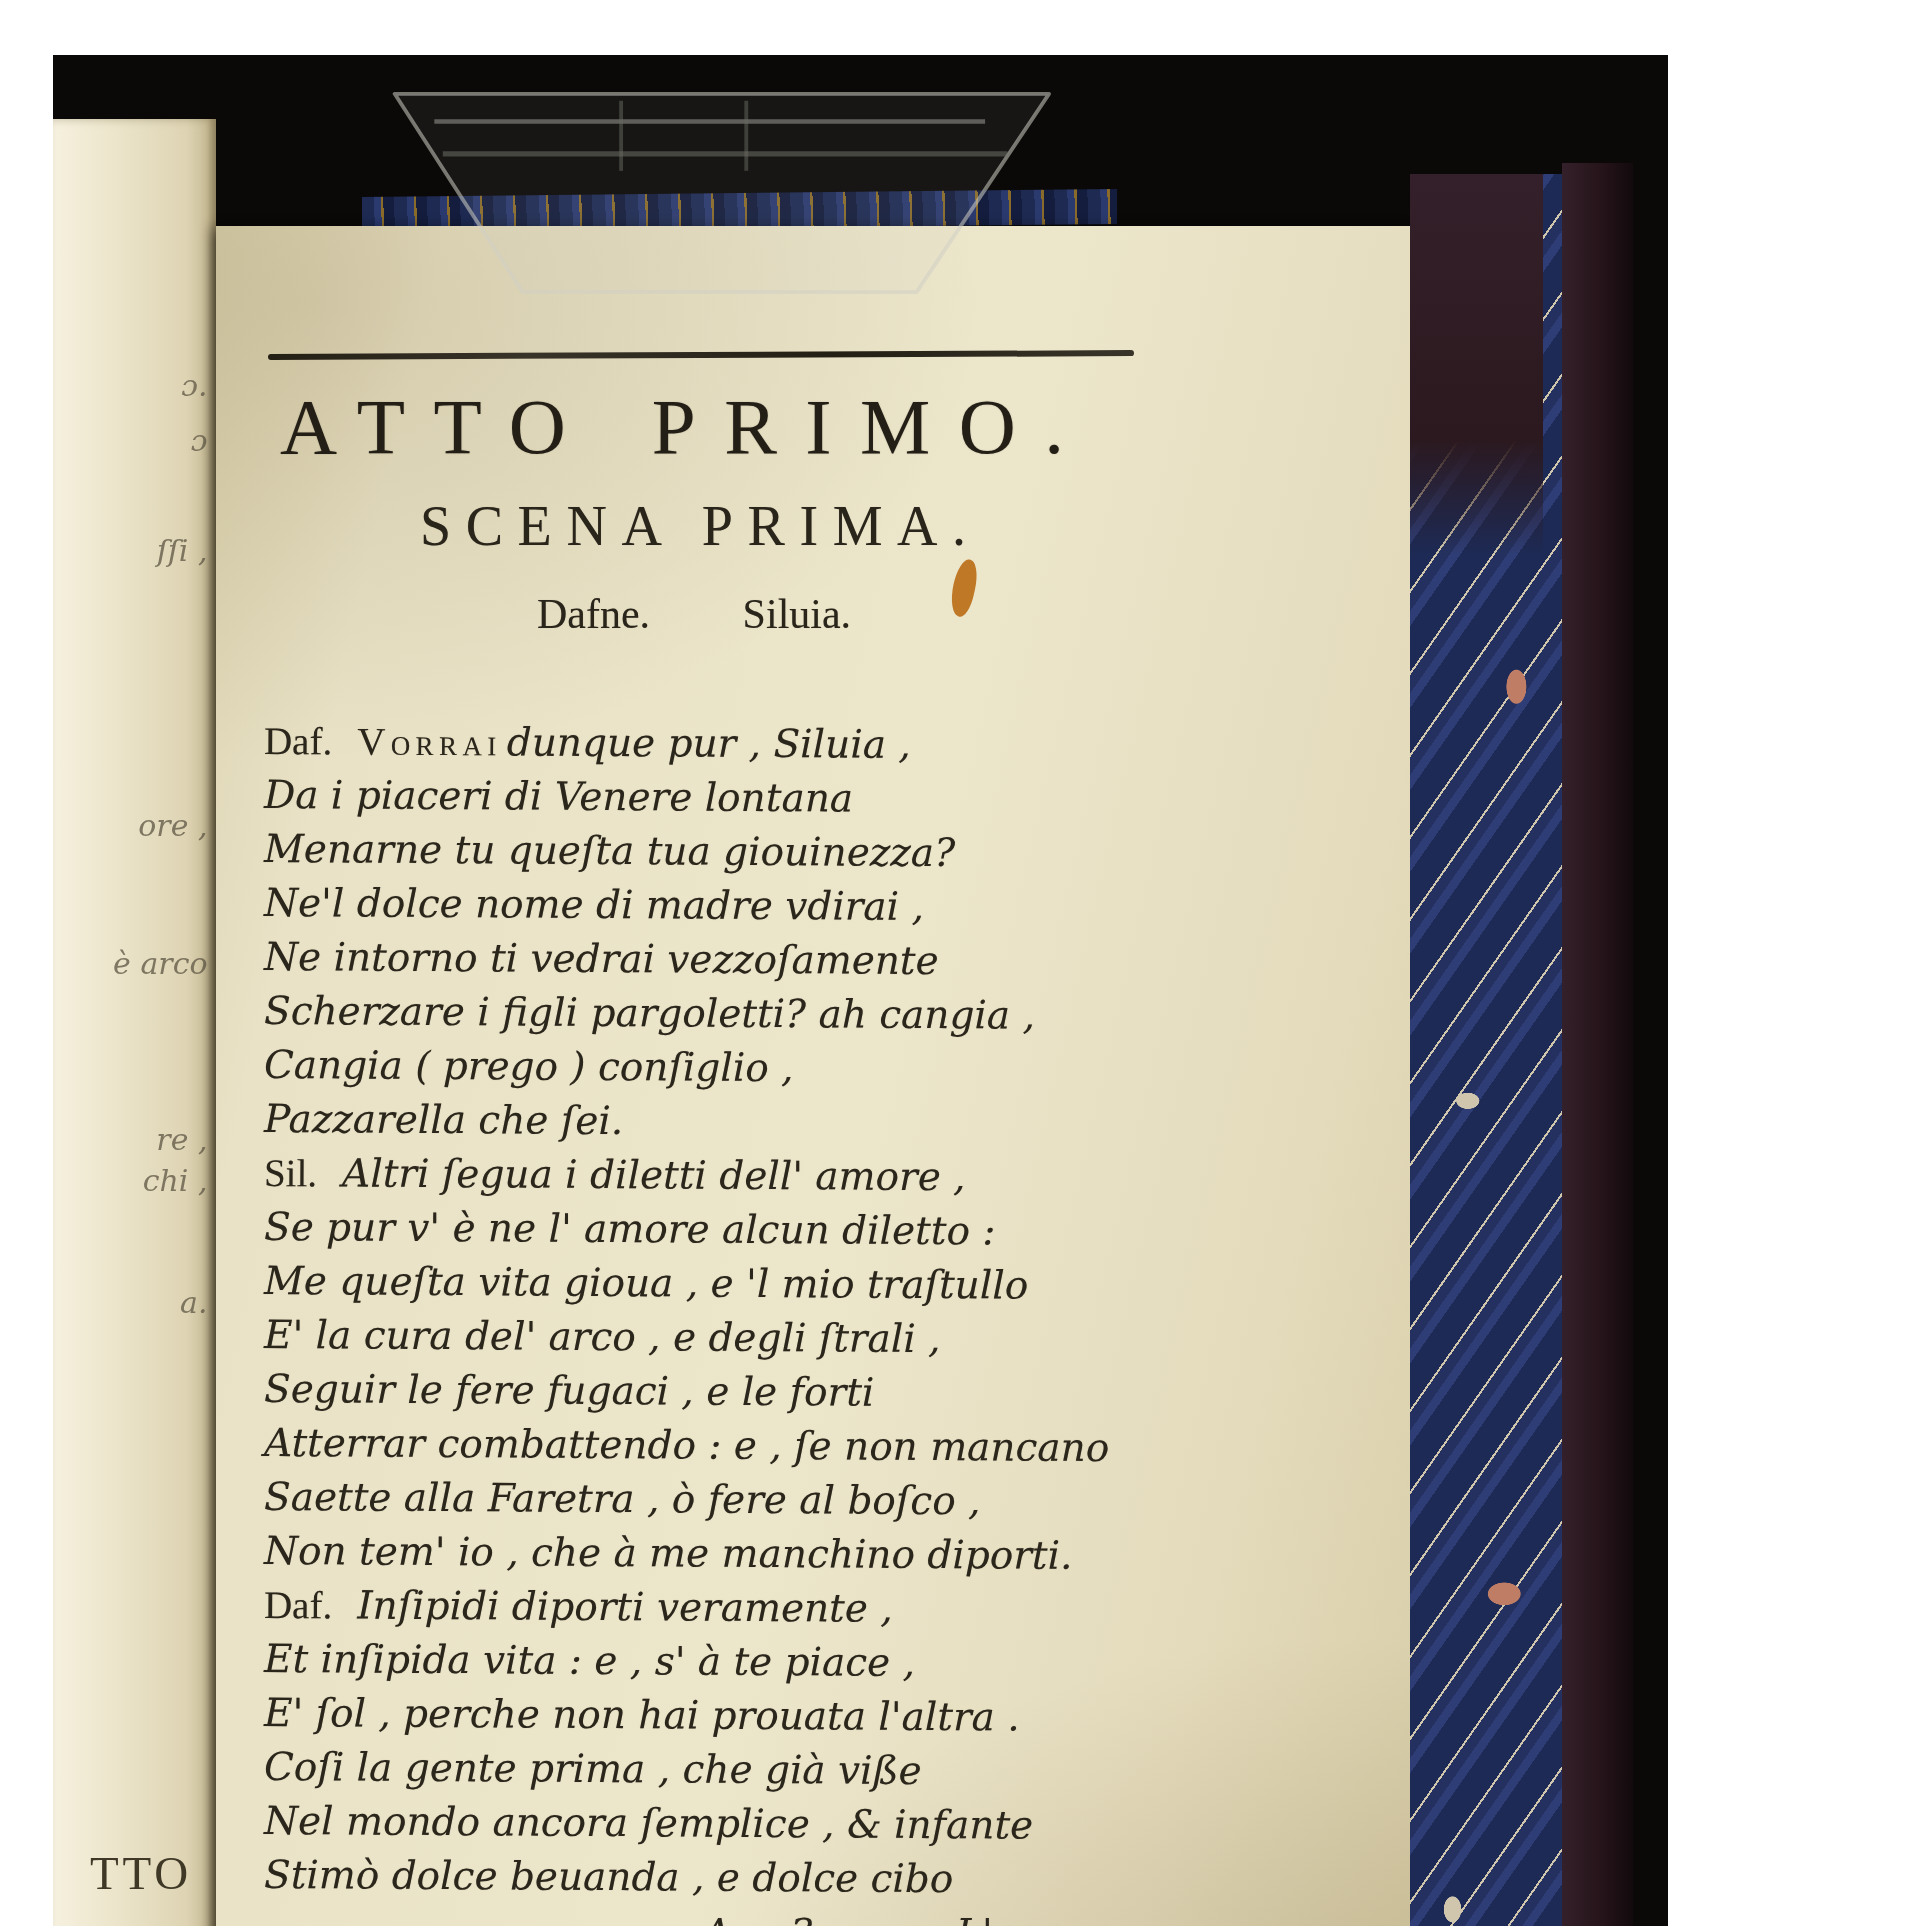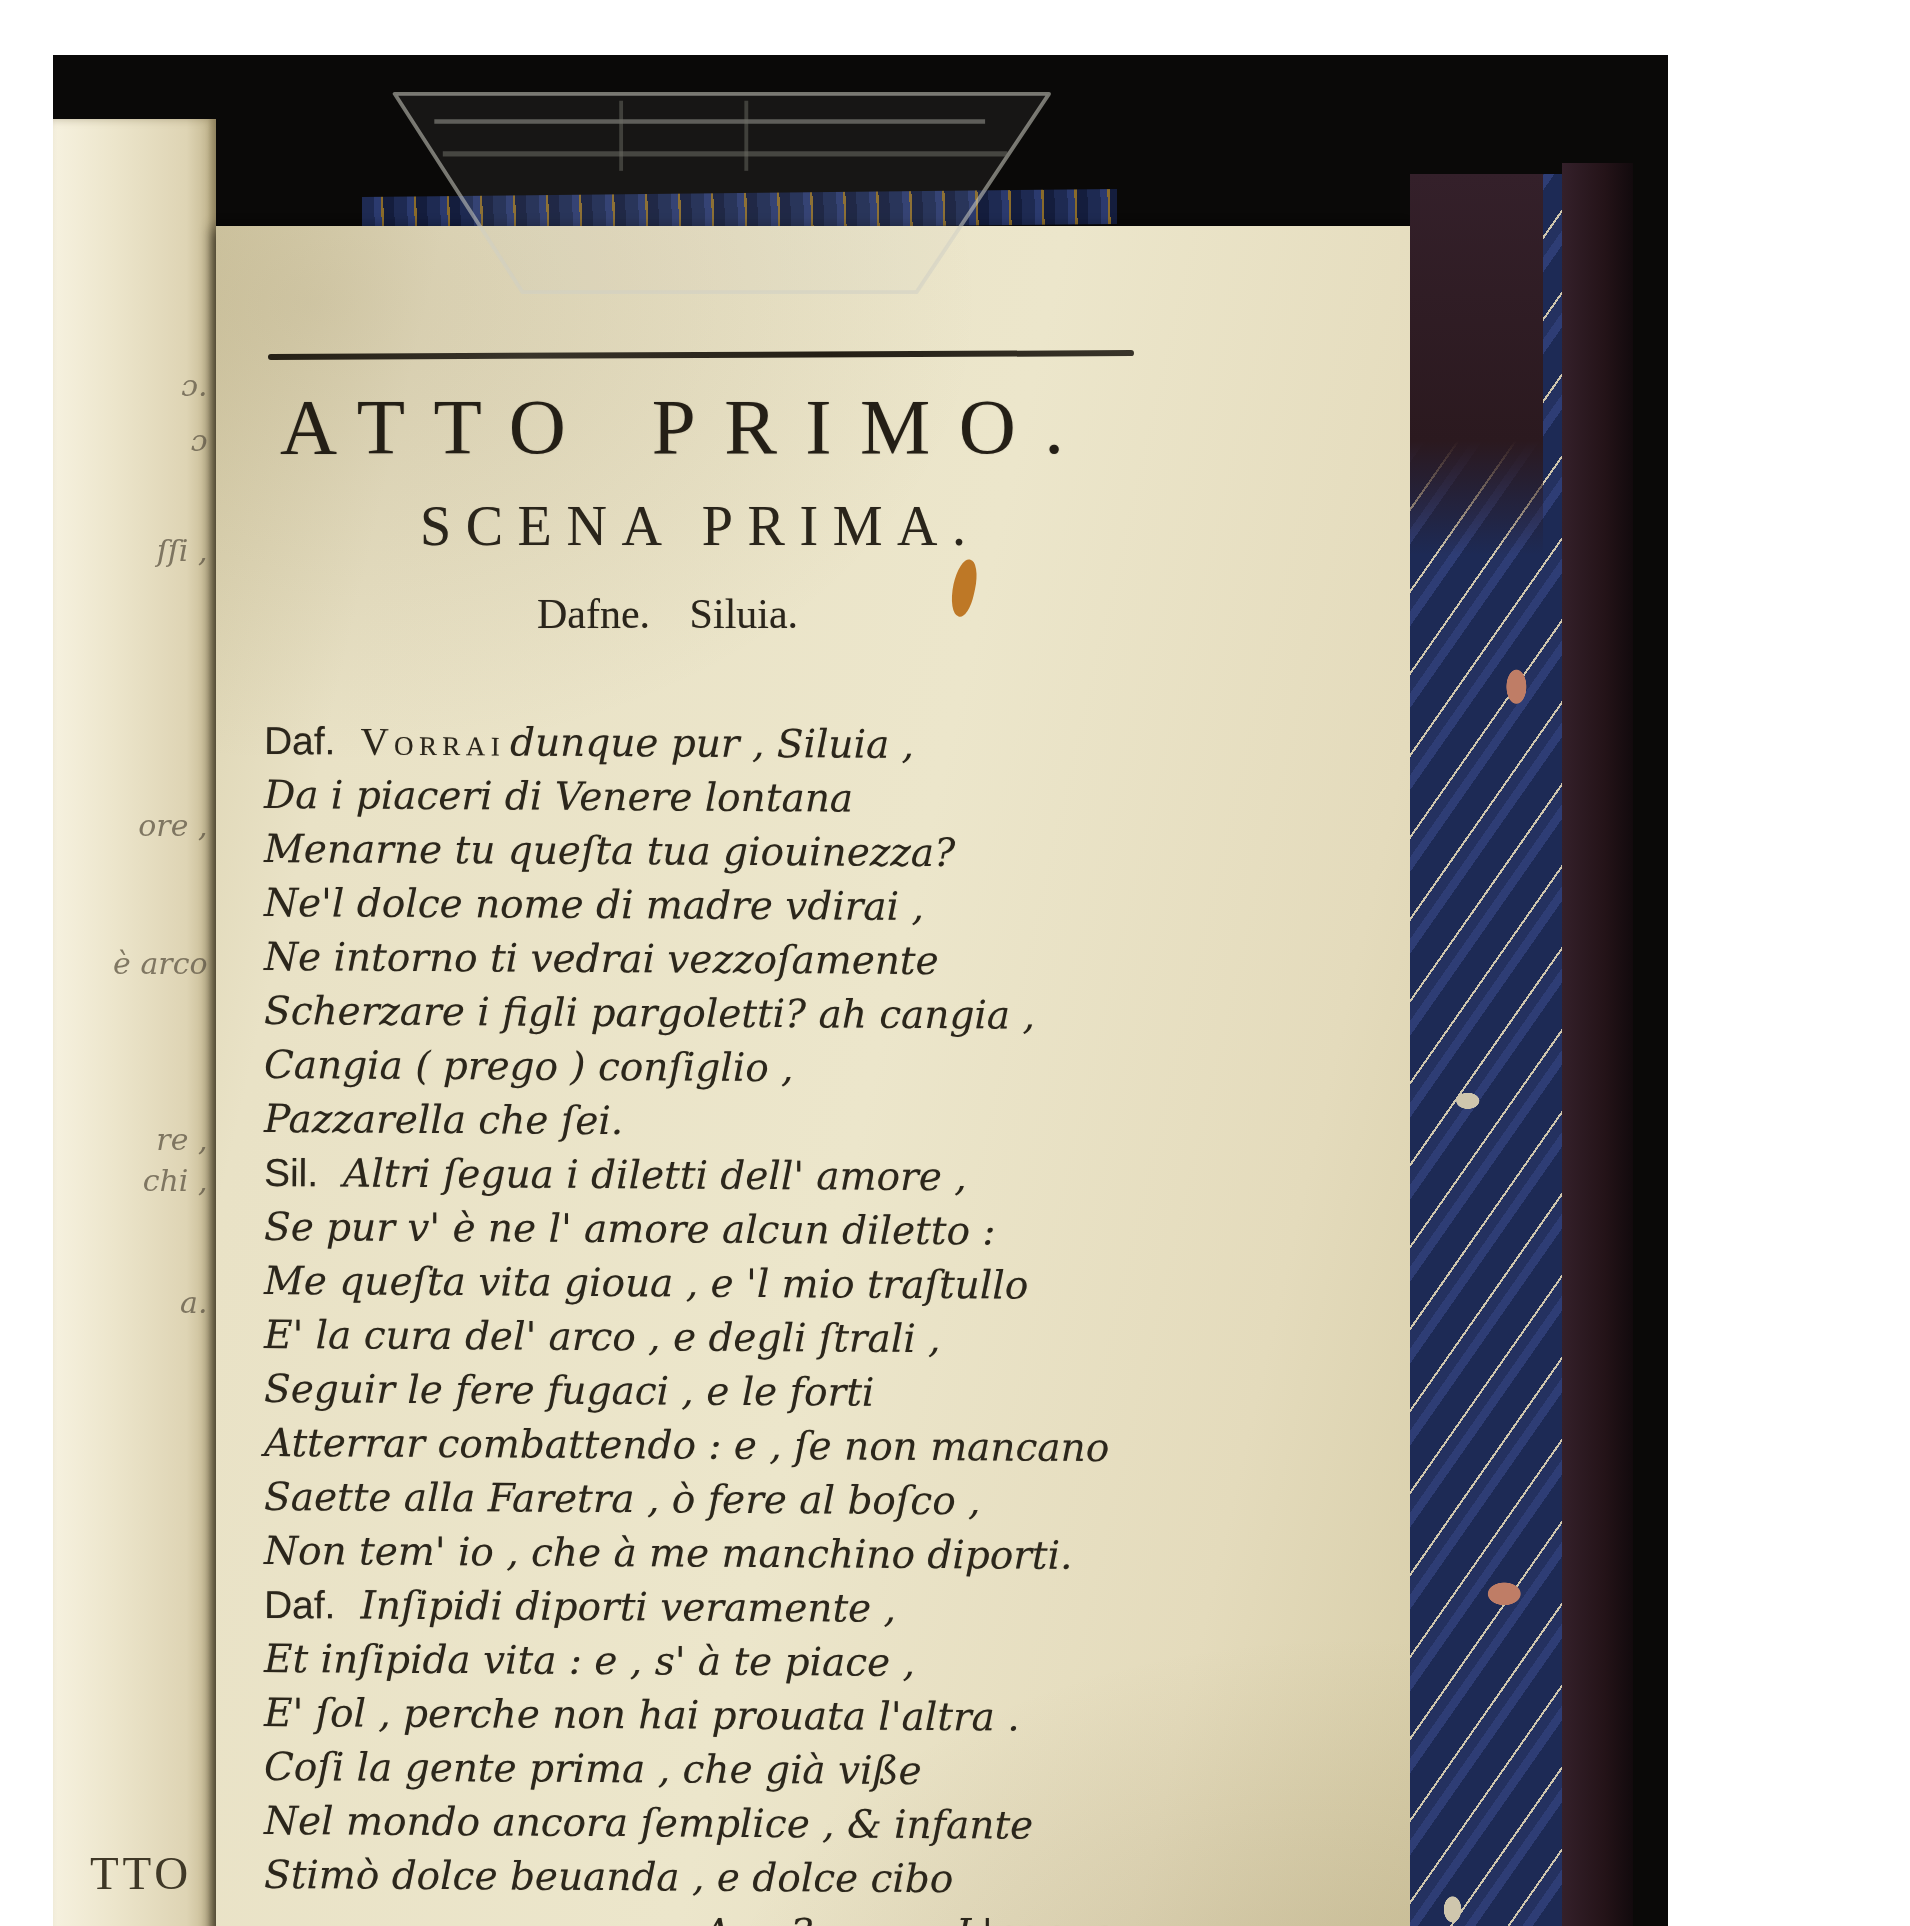--- a/index.html
+++ b/index.html
@@ -56,33 +56,33 @@
   }
   #scene-title{
     position:absolute;left:204px;top:272px;font-size:56px;line-height:1;
     letter-spacing:.26em;color:#2a251b;white-space:nowrap;
     text-shadow:0 0 0.8px rgba(42,37,27,.3);
   }
   #characters{
     position:absolute;left:321px;top:367px;font-size:42px;line-height:1;
     color:#2a251b;white-space:nowrap;text-shadow:0 0 0.8px rgba(42,37,27,.3);
   }
-  #characters .second{margin-left:29px;}
+  #characters .second{margin-left:82px;}
   #ink-spot{
     position:absolute;left:737px;top:333px;width:22.3px;height:58px;
     background:#b96b14;border-radius:50% 50% 45% 55%;transform:rotate(12deg);
     opacity:.9;
   }
   #text-block{
     position:absolute;left:48px;top:488px;width:1079px;
     font-size:39px;line-height:54px;white-space:nowrap;
     text-shadow:0 0 0.8px rgba(43,38,27,.35);
   }
   .line{font-family:"DejaVu Serif",serif;font-style:italic;transform:rotate(.35deg);transform-origin:left center;}
-  .line .sp{font-family:Liberation Sans, sans-serif;font-style:normal;margin-right:25px;margin-top:24px;}
+  .line .sp{font-family:Liberation Serif, serif;font-style:normal;margin-right:25px;margin-top:24px;}
   .line .sc{
     font-family:"Liberation Serif",serif;font-style:normal;
     font-variant:small-caps;letter-spacing:5.4px;margin-right:5px;
   }
   #catchword{
     position:absolute;left:0;top:1685px;width:1079px;height:54px;
     font-family:"DejaVu Serif",serif;font-style:italic;font-size:39px;
     color:#2b261b;text-shadow:0 0 0.8px rgba(43,38,27,.35);
   }
   #catchword .sig{position:absolute;left:487px;letter-spacing:23px;}

